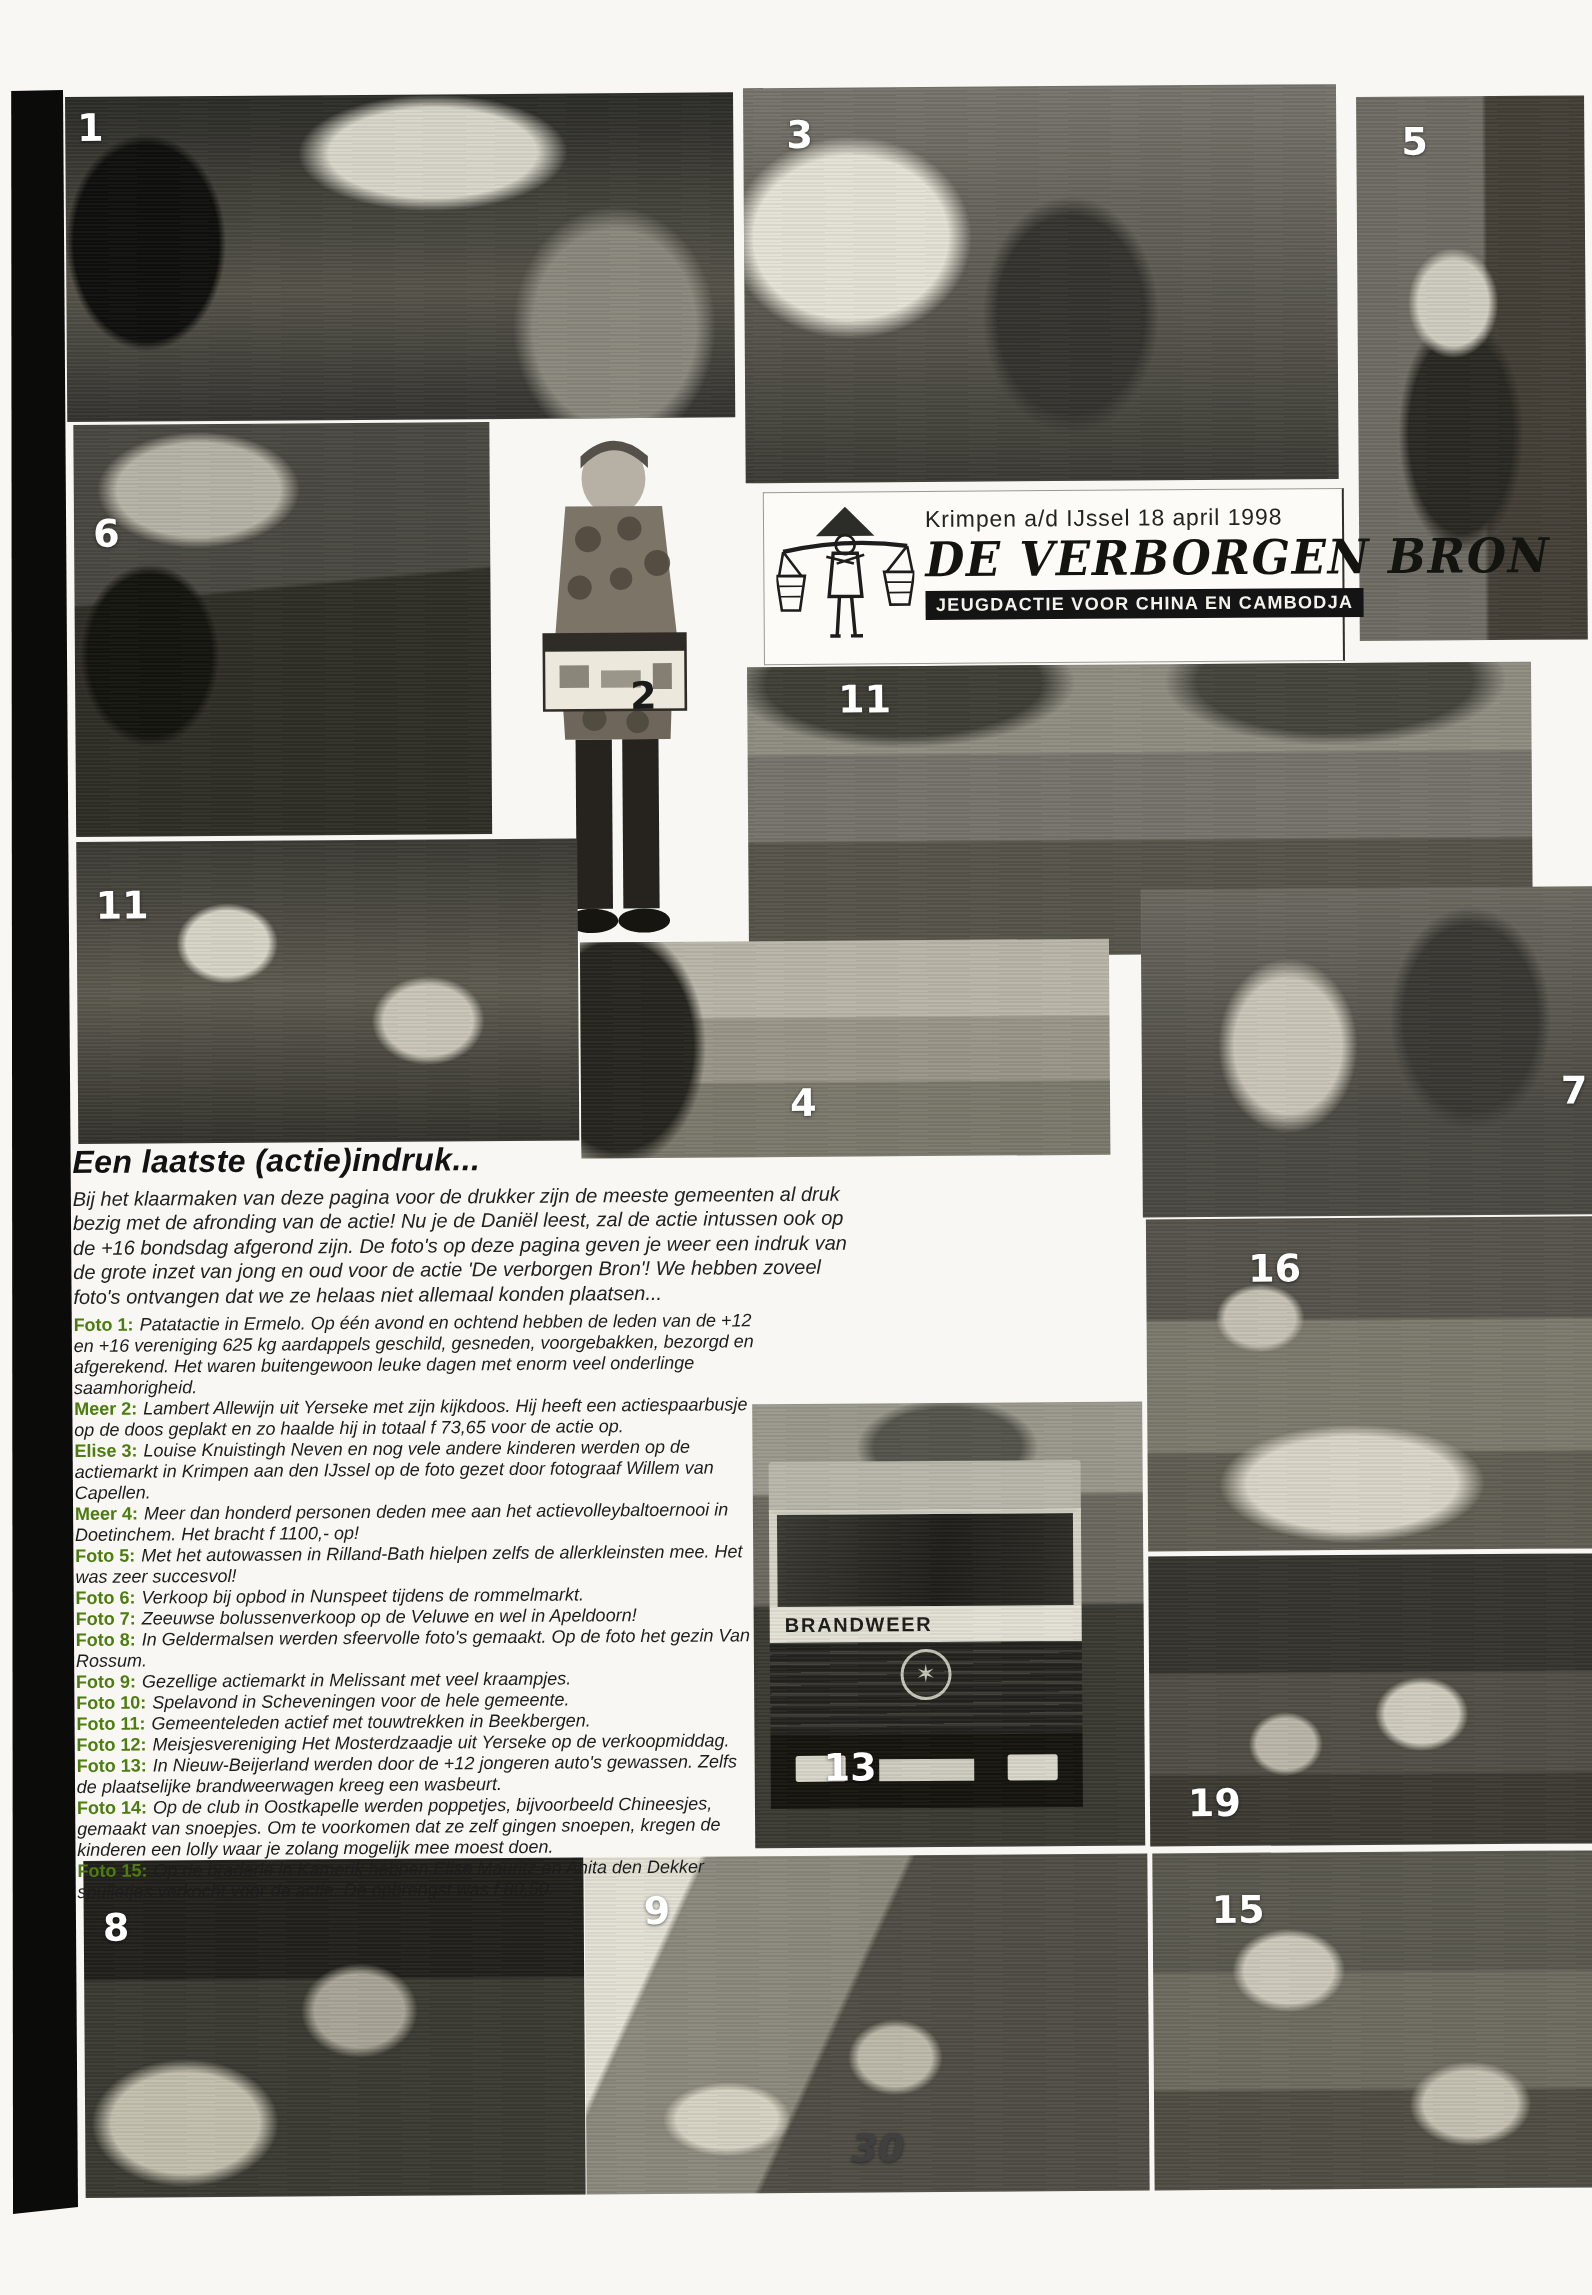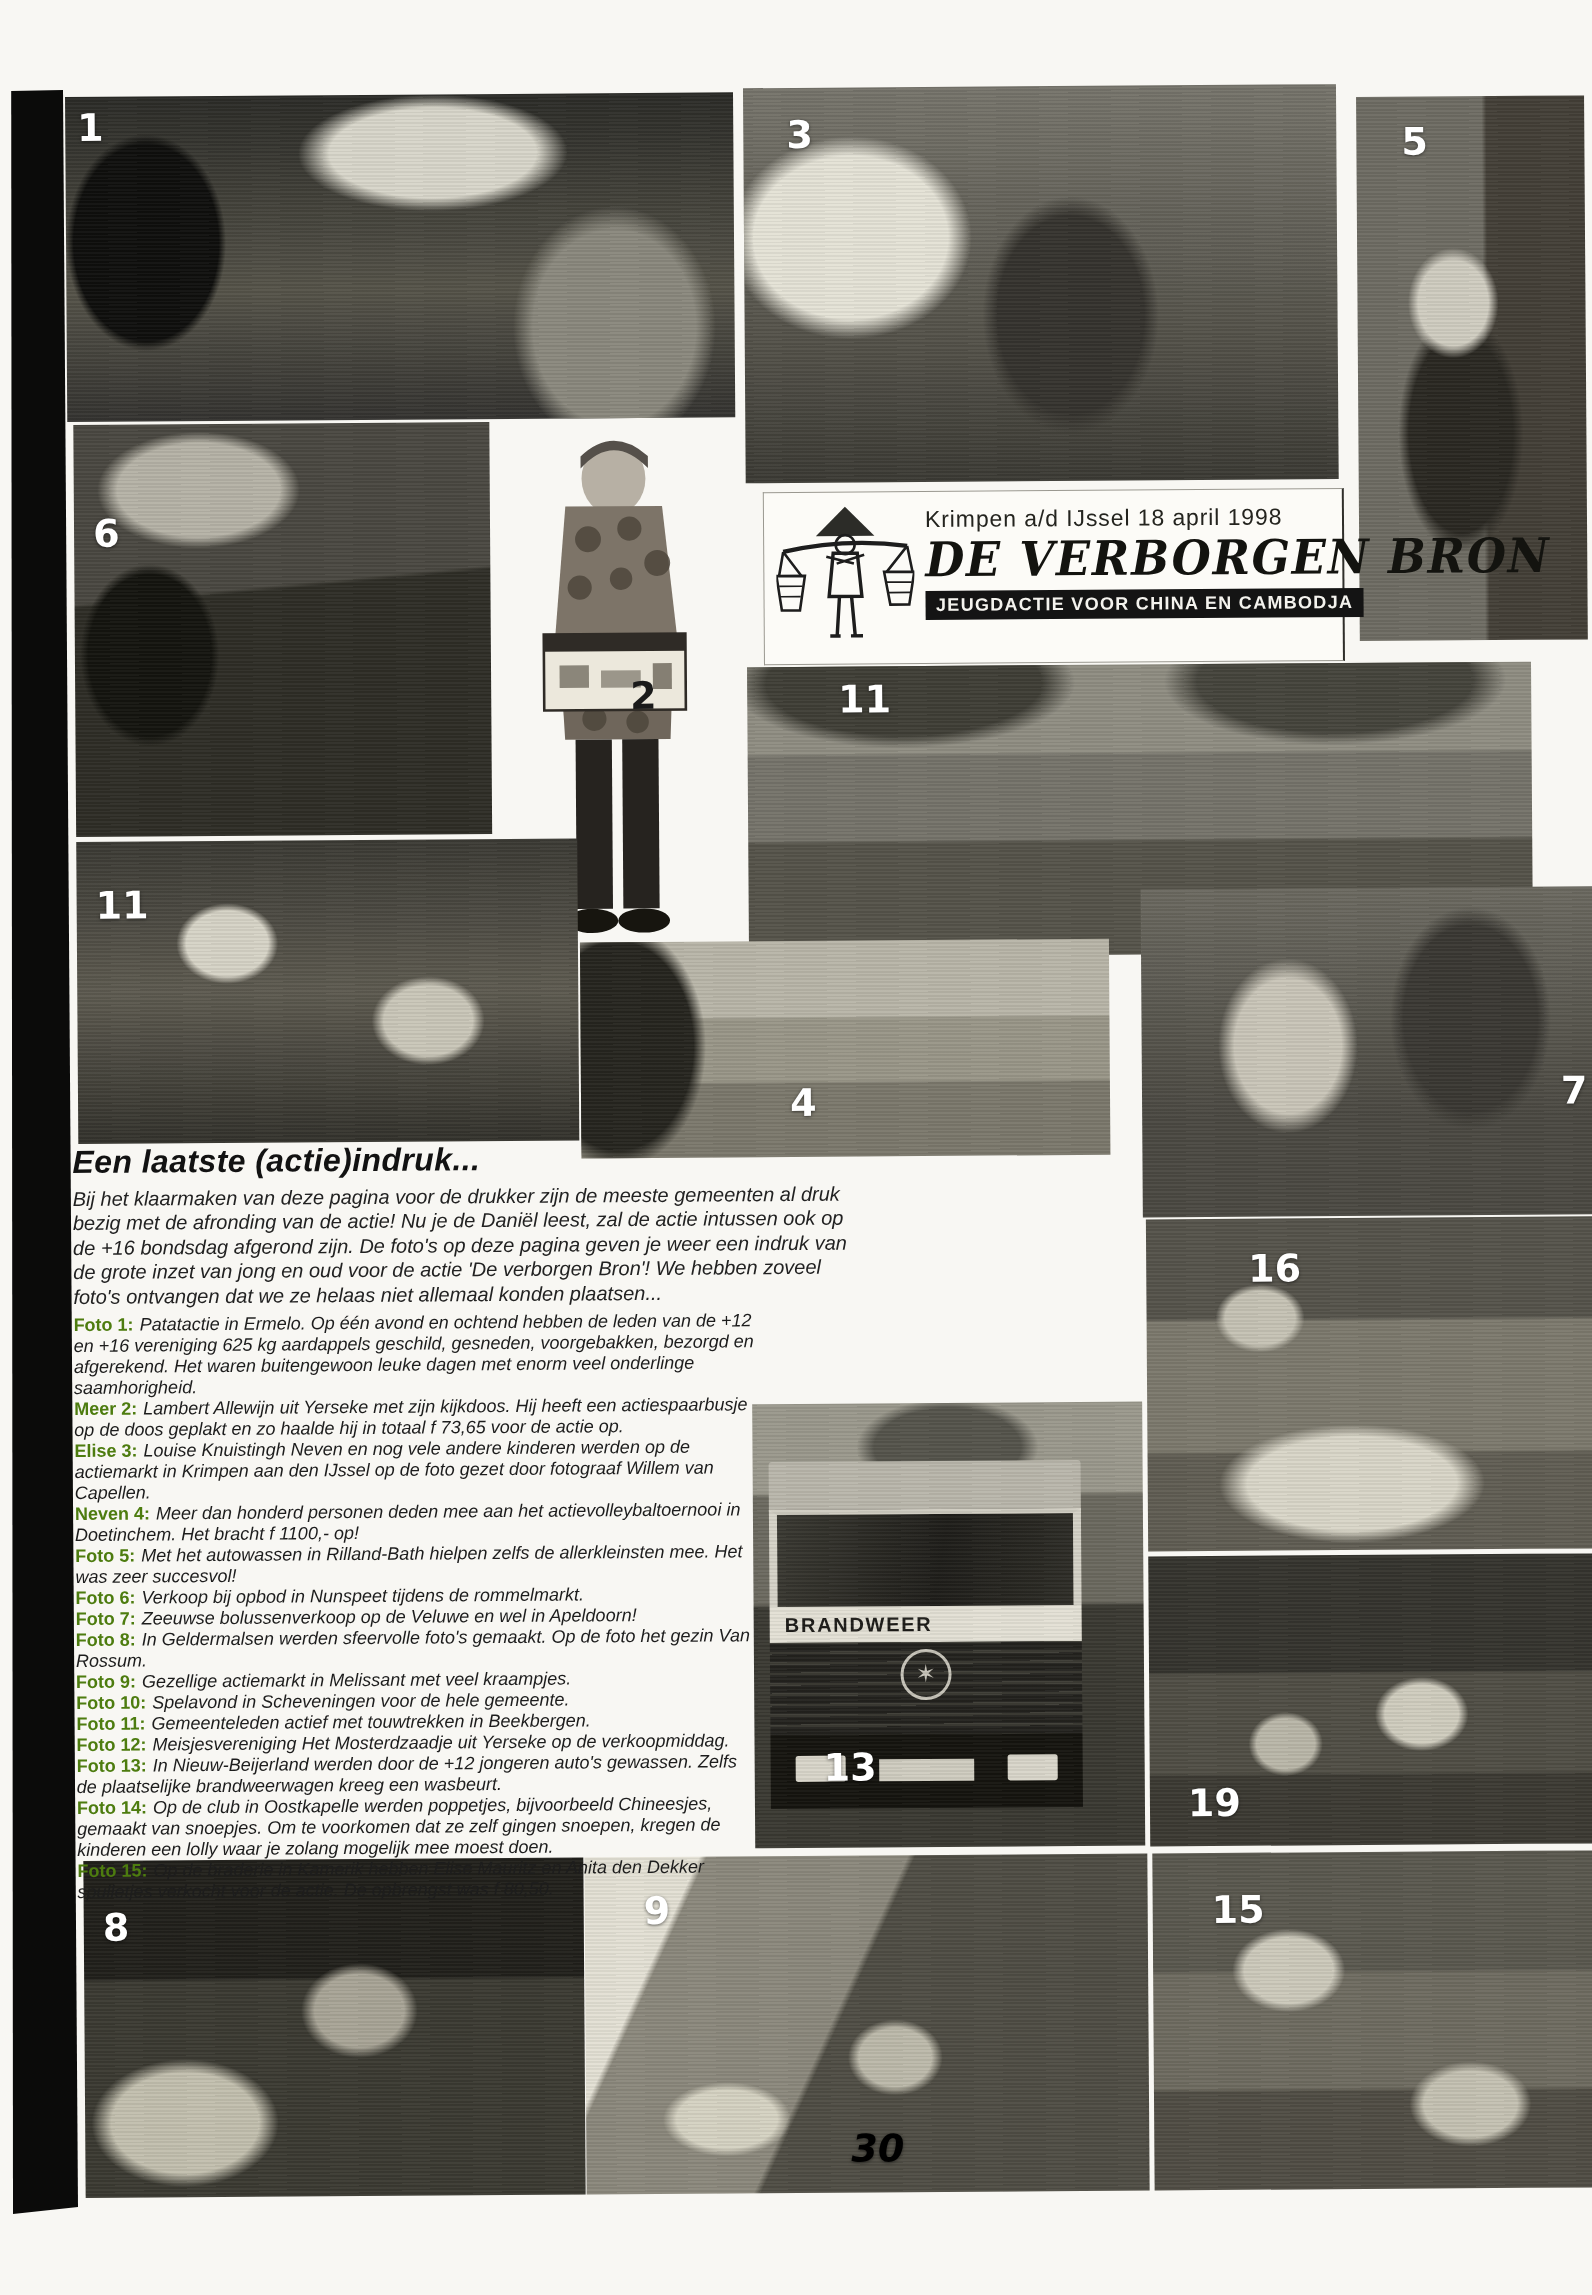--- a/index.html
+++ b/index.html
@@ -122,21 +122,21 @@
   
   .textblock{position:absolute;left:65px;top:1146px;width:777px;color:#1b1b1b;z-index:3;}
   .heading{font:italic 700 32px/1.05 "Liberation Sans",sans-serif;letter-spacing:0.4px;
      color:#121212;margin:0 0 7px;}
   .intro{font:italic 400 20px/24.6px "Liberation Sans",sans-serif;color:#222;margin:0 0 5.2px;width:777px;}
   .caps{width:683px;font:italic 400 18px/21px "Liberation Sans",sans-serif;color:#1d1d1d;}
   .cap{margin:0;}
   .cap b{font-style:normal;font-weight:700;color:#4d7c0f;margin-right:6px;}
 
   .pageno{position:absolute;left:837px;top:2135px;z-index:4;
-     font:italic 700 38px/1 "DejaVu Sans","Liberation Sans",sans-serif;color:#000000;
+     font:italic 700 38px/1 "DejaVu Sans","Liberation Sans",sans-serif;color:#404040;
      text-shadow:0 0.9px 3.5px rgba(0,0,0,.5);}
 </style>
 </head>
 <body>
 
 <div class="canvas">
   <div class="scan-edge"></div>
 
   <div class="tilt">
 
@@ -259,21 +259,21 @@
       <span class="num n15">15</span>
     </div>
 
     <div class="textblock">
       <h1 class="heading">Een laatste (actie)indruk...</h1>
       <p class="intro">Bij het klaarmaken van deze pagina voor de drukker zijn de meeste gemeenten al druk bezig met de afronding van de actie! Nu je de Daniël leest, zal de actie intussen ook op de +16 bondsdag afgerond zijn. De foto's op deze pagina geven je weer een indruk van de grote inzet van jong en oud voor de actie 'De verborgen Bron'! We hebben zoveel foto's ontvangen dat we ze helaas niet allemaal konden plaatsen...</p>
       <div class="caps">
         <p class="cap"><b>Foto 1:</b><span>Patatactie in Ermelo. Op één avond en ochtend hebben de leden van de +12 en +16 vereniging 625 kg aardappels geschild, gesneden, voorgebakken, bezorgd en afgerekend. Het waren buitengewoon leuke dagen met enorm veel onderlinge saamhorigheid.</span></p>
         <p class="cap"><b>Meer 2:</b><span>Lambert Allewijn uit Yerseke met zijn kijkdoos. Hij heeft een actiespaarbusje op de doos geplakt en zo haalde hij in totaal f 73,65 voor de actie op.</span></p>
         <p class="cap"><b>Elise 3:</b><span>Louise Knuistingh Neven en nog vele andere kinderen werden op de actiemarkt in Krimpen aan den IJssel op de foto gezet door fotograaf Willem van Capellen.</span></p>
-        <p class="cap"><b>Neven 4:</b><span>Meer dan honderd personen deden mee aan het actievolleybaltoernooi in Doetinchem. Het bracht f 1100,- op!</span></p>
+        <p class="cap"><b>Meer 4:</b><span>Meer dan honderd personen deden mee aan het actievolleybaltoernooi in Doetinchem. Het bracht f 1100,- op!</span></p>
         <p class="cap"><b>Foto 5:</b><span>Met het autowassen in Rilland-Bath hielpen zelfs de allerkleinsten mee. Het was zeer succesvol!</span></p>
         <p class="cap"><b>Foto 6:</b><span>Verkoop bij opbod in Nunspeet tijdens de rommelmarkt.</span></p>
         <p class="cap"><b>Foto 7:</b><span>Zeeuwse bolussenverkoop op de Veluwe en wel in Apeldoorn!</span></p>
         <p class="cap"><b>Foto 8:</b><span>In Geldermalsen werden sfeervolle foto's gemaakt. Op de foto het gezin Van Rossum.</span></p>
         <p class="cap"><b>Foto 9:</b><span>Gezellige actiemarkt in Melissant met veel kraampjes.</span></p>
         <p class="cap"><b>Foto 10:</b><span>Spelavond in Scheveningen voor de hele gemeente.</span></p>
         <p class="cap"><b>Foto 11:</b><span>Gemeenteleden actief met touwtrekken in Beekbergen.</span></p>
         <p class="cap"><b>Foto 12:</b><span>Meisjesvereniging Het Mosterdzaadje uit Yerseke op de verkoopmiddag.</span></p>
         <p class="cap"><b>Foto 13:</b><span>In Nieuw-Beijerland werden door de +12 jongeren auto's gewassen. Zelfs de plaatselijke brandweerwagen kreeg een wasbeurt.</span></p>
         <p class="cap"><b>Foto 14:</b><span>Op de club in Oostkapelle werden poppetjes, bijvoorbeeld Chineesjes, gemaakt van snoepjes. Om te voorkomen dat ze zelf gingen snoepen, kregen de kinderen een lolly waar je zolang mogelijk mee moest doen.</span></p>

